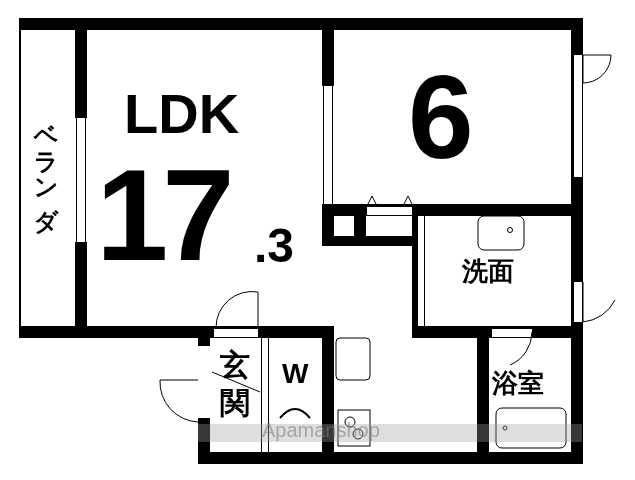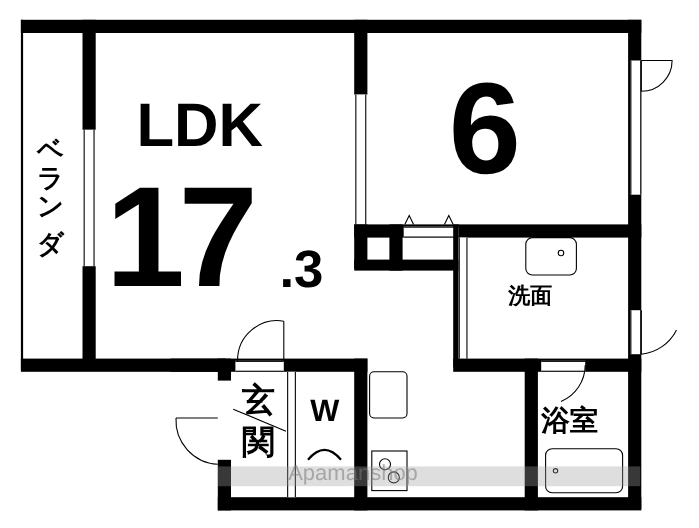--- a/index.html
+++ b/index.html
@@ -68,20 +68,20 @@
   <circle cx="505" cy="428" r="2" fill="none" stroke="#000" stroke-width="1"></circle>
   <path d="M280 418 Q295 400 310 418" fill="none" stroke="#000" stroke-width="2"></path>
   <line x1="212" y1="372" x2="260" y2="392" stroke="#000" stroke-width="1"></line>
 </svg>
 
 <div class="label" style="left:34px;top:108px;width:24px;font-size:24px;writing-mode:vertical-rl;">ベランダ</div>
 <div class="label" style="left:124px;top:86px;font-size:56px;font-family:'Liberation Sans',sans-serif;">LDK</div>
 <div class="label" style="left:96px;top:150px;font-size:130px;font-family:'Liberation Sans',sans-serif;letter-spacing:-6px;">17</div>
 <div class="label" style="left:254px;top:222px;font-size:48px;font-family:'Liberation Sans',sans-serif;">.3</div>
 <div class="label" style="left:408px;top:58px;font-size:118px;font-family:'Liberation Sans',sans-serif;">6</div>
-<div class="label" style="left:462px;top:258px;font-size:20px;">洗面</div>
+<div class="label" style="left:462px;top:258px;font-size:26px;">洗面</div>
 <div class="label" style="left:220px;top:350px;font-size:30px;">玄</div>
 <div class="label" style="left:220px;top:388px;font-size:30px;">関</div>
 <div class="label" style="left:282px;top:360px;font-size:28px;font-family:'Liberation Sans',sans-serif;">W</div>
 <div class="label" style="left:492px;top:370px;font-size:26px;">浴室</div>
 
 <div class="wmbar" style="left:198px;top:424px;width:384px;height:18px;"></div>
 <div class="wm" style="left:262px;top:419px;text-align:center;">Apamanshop</div>
 
 </body></html>

